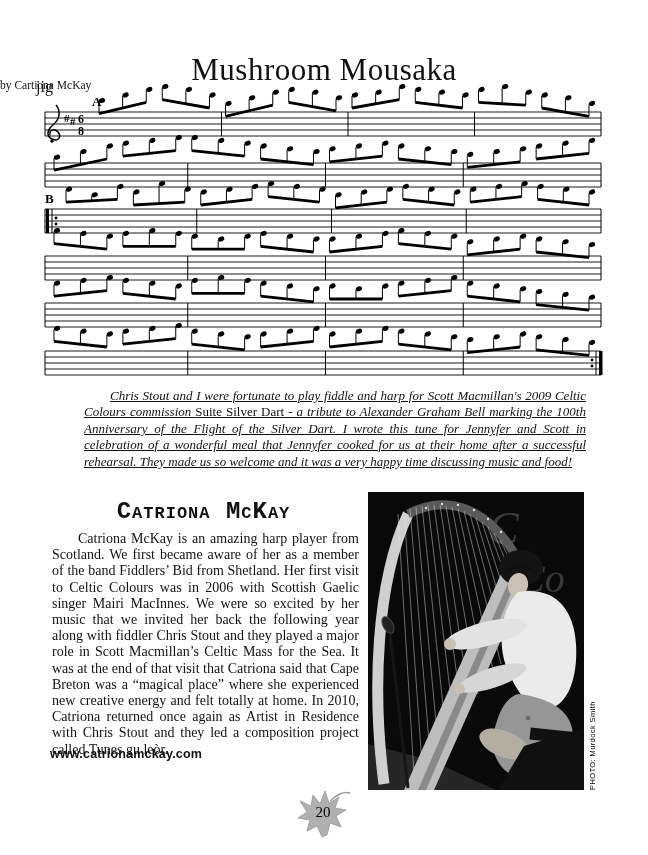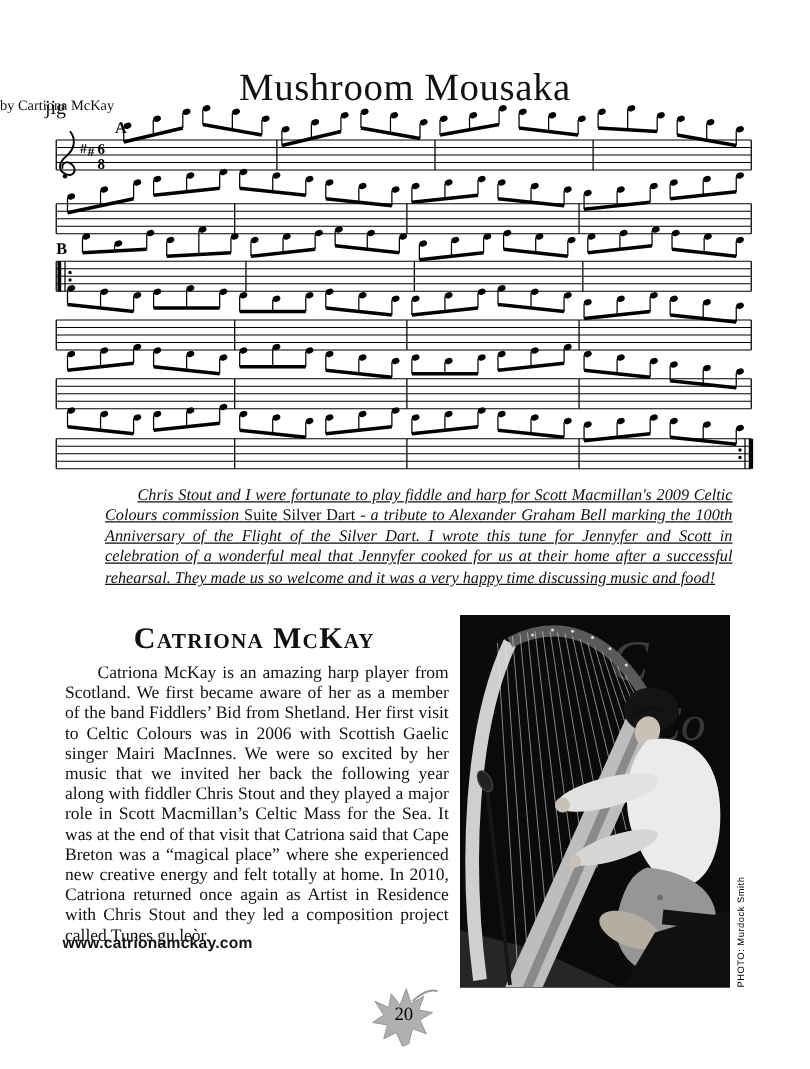--- a/index.html
+++ b/index.html
@@ -8,21 +8,21 @@
   .title{position:absolute;top:52px;left:0;width:648px;text-align:center;
          font-size:31px;letter-spacing:.5px;}
   .tempo{position:absolute;top:78px;left:36px;font-size:16px;}
   .byline{position:absolute;top:79px;left:0;width:604px;text-align:left;font-size:11.5px;}
   #music-svg{position:absolute;left:0;top:0;}
   .tune-note{position:absolute;left:84px;top:388px;width:502px;
              font-size:13px;line-height:16.4px;font-style:italic;
              text-align:justify;text-indent:26px;text-decoration:underline;}
   .tune-note .roman{font-style:normal;}
   .bio-heading{position:absolute;left:50px;top:498px;width:307px;text-align:center;
-               font-variant:small-caps;font-weight:bold;font-size:24px;letter-spacing:1px;}
+               font-variant:small-caps;font-weight:bold;font-size:24px;letter-spacing:1px;font-family:Liberation Mono, monospace;}
   .bio-text{position:absolute;left:52px;top:531px;width:307px;
             font-size:14px;line-height:16.2px;text-align:justify;text-indent:26px;}
   .website{position:absolute;left:50px;top:747px;width:307px;text-align:left;
            font-family:"Liberation Sans",sans-serif;font-weight:bold;font-size:12.5px;
            letter-spacing:.2px;}
   .photo{position:absolute;left:368px;top:492px;width:216px;height:298px;background:#0a0a0a;}
   .photo-credit{position:absolute;left:588px;top:790px;width:110px;
                 transform:rotate(-90deg);transform-origin:0 0;
                 font-family:"Liberation Sans",sans-serif;font-size:7.5px;
                 letter-spacing:.4px;color:#000;}

